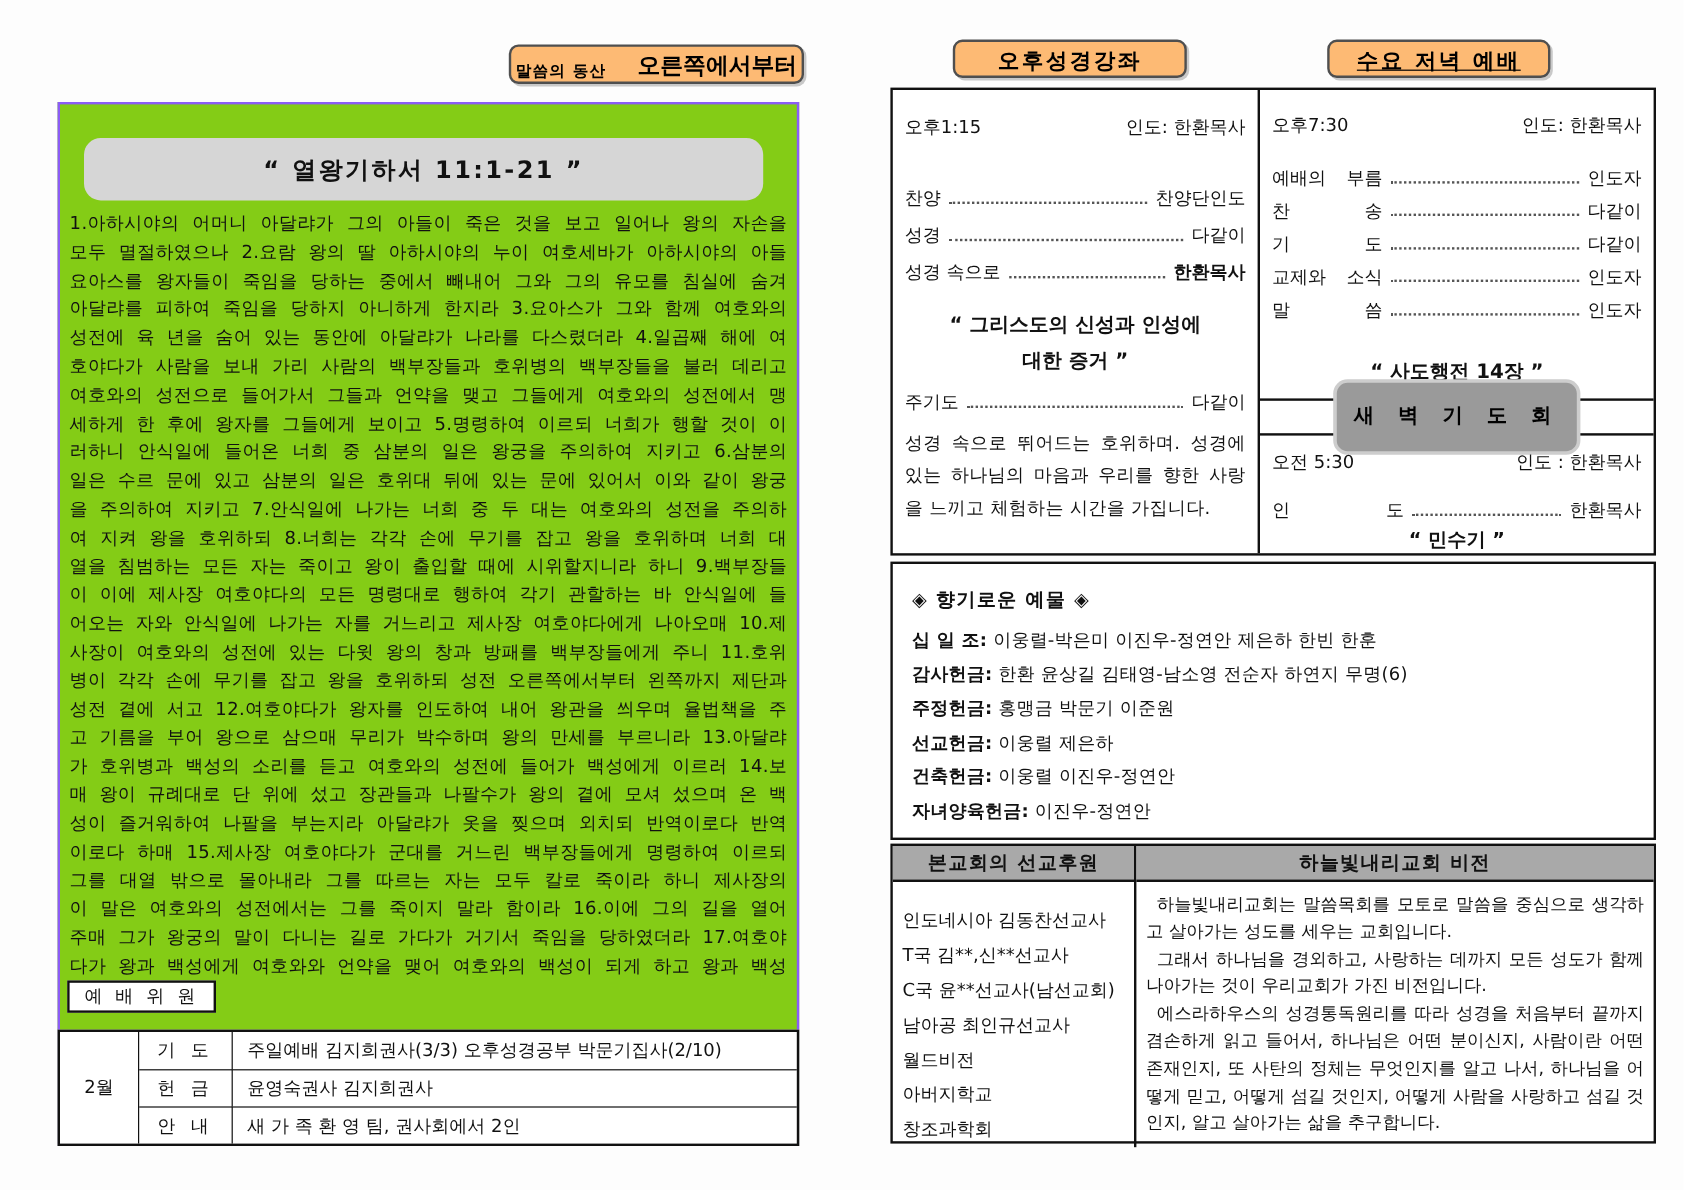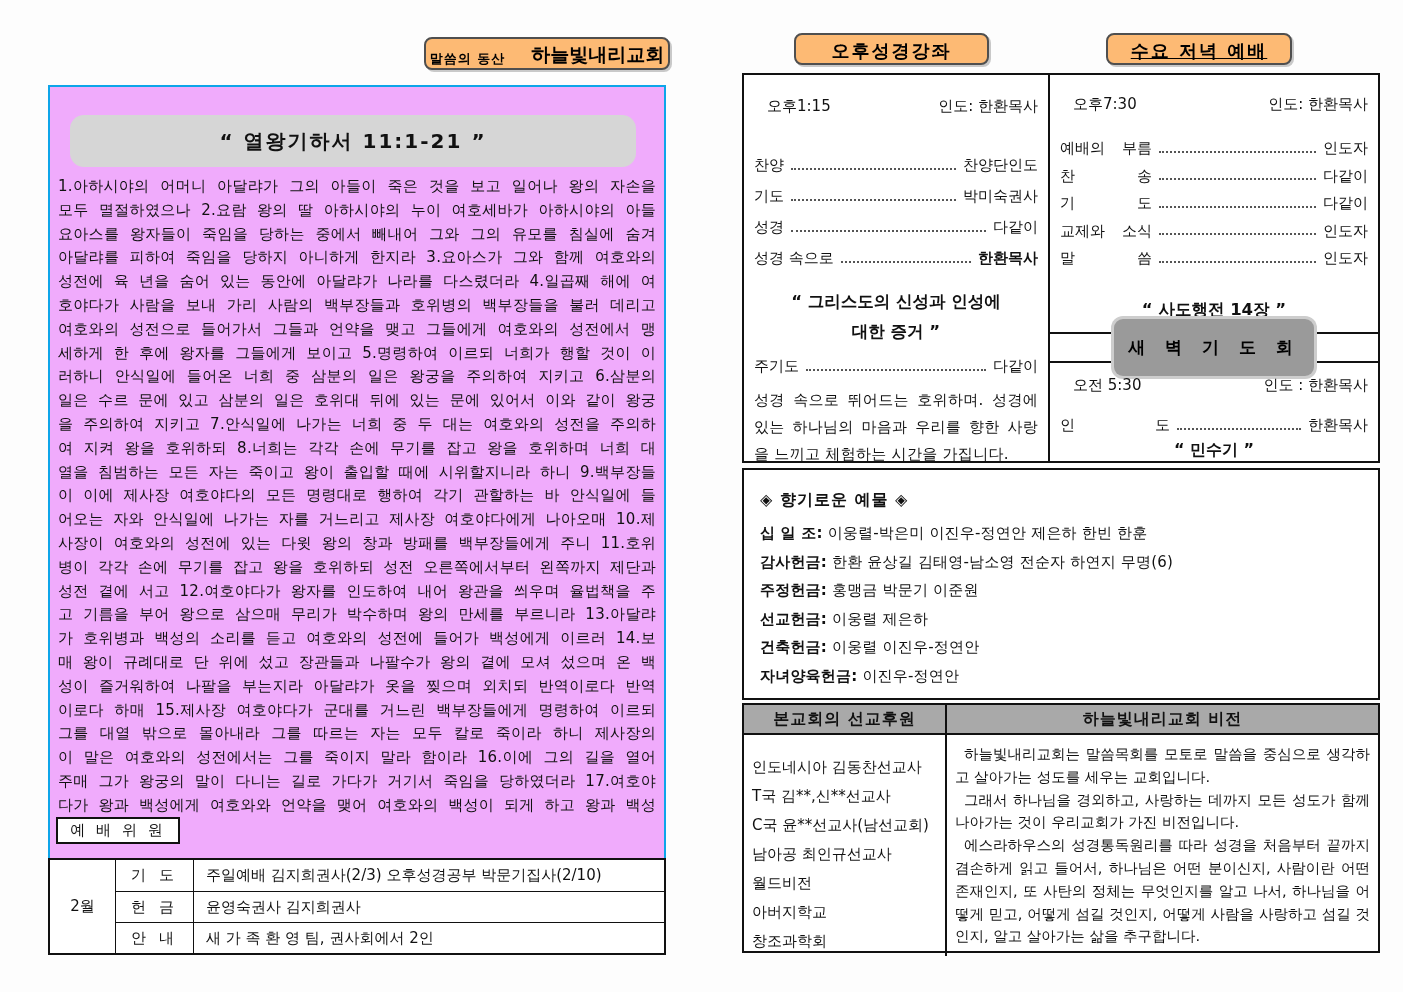--- a/index.html
+++ b/index.html
@@ -15,21 +15,21 @@
     box-shadow:2px 2px 0 #c9c9c9;box-sizing:border-box;color:#000;
   }
   .badge-left{left:424px;top:37px;width:246px;height:33px;}
   .badge-small{font-size:13px;font-weight:bold;letter-spacing:1px;}
   .badge-large{font-size:19px;font-weight:bold;}
   .badge-al{left:794px;top:33px;width:195px;height:32px;font-size:18px;font-weight:bold;letter-spacing:2px;}
   .badge-ww{left:1106px;top:33px;width:186px;height:32px;font-size:18px;font-weight:bold;letter-spacing:2px;text-decoration:underline;}
   
   .left-box{
     position:absolute;left:48px;top:85px;width:618px;height:870px;
-    border:2px solid #0ea5e9;box-sizing:border-box;background:#f0abfc;
+    border:2px solid #8b5cf6;box-sizing:border-box;background:#84cc16;
   }
   .title-bar{
     position:absolute;left:20px;top:28px;width:566px;height:52px;background:#d6d6d6;
     border-radius:14px;text-align:center;line-height:52px;font-size:20px;font-weight:600;
     letter-spacing:2px;box-sizing:border-box;
   }
   .scripture{
     position:absolute;left:8px;top:88px;width:598px;height:640px;
     font-size:15px;line-height:23.8px;text-align:justify;word-spacing:4px;letter-spacing:0.3px;
     overflow:hidden;
@@ -48,21 +48,21 @@
   .duty-label{display:flex;align-items:center;justify-content:center;border-right:1.5px solid #111;letter-spacing:4px;}
   .duty-value{display:flex;align-items:center;padding-left:12px;}
   .bt{border-top:1.5px solid #111;}
   
   .rt-table{
     position:absolute;left:742px;top:73px;width:638px;height:390px;border:2px solid #111;
     box-sizing:border-box;display:flex;background:#fff;font-size:15px;
   }
   .rt-left{width:306px;border-right:2px solid #111;box-sizing:border-box;padding:0 10px;position:relative;}
   .rt-right{flex:1;display:flex;flex-direction:column;box-sizing:border-box;}
-  .time-row{display:flex;justify-content:space-between;font-size:15px;margin-left:13px;}
+  .time-row{display:flex;justify-content:space-between;font-size:15px;}
   .leader-row{display:flex;align-items:center;font-size:15px;}
   .leader{flex:1;border-bottom:2px dotted #555;height:0;margin:6px 7px 0 7px;}
   .val-bold{font-weight:bold;}
   .al-time{margin-top:22px;}
   .al-items .leader-row{height:31px;}
   .al-items{margin-top:34px;}
   .sermon2{text-align:center;font-weight:bold;font-size:16.5px;line-height:30px;margin-top:13px;}
   .al-pray{margin-top:5px;height:29px;}
   .al-desc{margin-top:6px;font-size:15px;line-height:27px;text-align:justify;letter-spacing:0.3px;}
   .sec-a{height:262px;border-bottom:2px solid #111;box-sizing:border-box;padding:0 10px;}
@@ -104,31 +104,31 @@
   .mv-vision{box-sizing:border-box;padding:8px 8px 0;font-size:14.5px;line-height:22.8px;text-align:justify;}
   .mv-vision div{text-indent:9px;}
 </style>
 </head>
 <body>
 
 <div class="canvas">
 
   <div class="badge badge-left">
     <span class="badge-small">말씀의 동산</span>
-    <span class="badge-large">하늘빛내리교회</span>
+    <span class="badge-large">오른쪽에서부터</span>
   </div>
 
   <div class="left-box">
     <div class="title-bar">“ 열왕기하서 11:1-21 ”</div>
     <div class="scripture">1.아하시야의 어머니 아달랴가 그의 아들이 죽은 것을 보고 일어나 왕의 자손을 모두 멸절하였으나 2.요람 왕의 딸 아하시야의 누이 여호세바가 아하시야의 아들 요아스를 왕자들이 죽임을 당하는 중에서 빼내어 그와 그의 유모를 침실에 숨겨 아달랴를 피하여 죽임을 당하지 아니하게 한지라 3.요아스가 그와 함께 여호와의 성전에 육 년을 숨어 있는 동안에 아달랴가 나라를 다스렸더라 4.일곱째 해에 여호야다가 사람을 보내 가리 사람의 백부장들과 호위병의 백부장들을 불러 데리고 여호와의 성전으로 들어가서 그들과 언약을 맺고 그들에게 여호와의 성전에서 맹세하게 한 후에 왕자를 그들에게 보이고 5.명령하여 이르되 너희가 행할 것이 이러하니 안식일에 들어온 너희 중 삼분의 일은 왕궁을 주의하여 지키고 6.삼분의 일은 수르 문에 있고 삼분의 일은 호위대 뒤에 있는 문에 있어서 이와 같이 왕궁을 주의하여 지키고 7.안식일에 나가는 너희 중 두 대는 여호와의 성전을 주의하여 지켜 왕을 호위하되 8.너희는 각각 손에 무기를 잡고 왕을 호위하며 너희 대열을 침범하는 모든 자는 죽이고 왕이 출입할 때에 시위할지니라 하니 9.백부장들이 이에 제사장 여호야다의 모든 명령대로 행하여 각기 관할하는 바 안식일에 들어오는 자와 안식일에 나가는 자를 거느리고 제사장 여호야다에게 나아오매 10.제사장이 여호와의 성전에 있는 다윗 왕의 창과 방패를 백부장들에게 주니 11.호위병이 각각 손에 무기를 잡고 왕을 호위하되 성전 오른쪽에서부터 왼쪽까지 제단과 성전 곁에 서고 12.여호야다가 왕자를 인도하여 내어 왕관을 씌우며 율법책을 주고 기름을 부어 왕으로 삼으매 무리가 박수하며 왕의 만세를 부르니라 13.아달랴가 호위병과 백성의 소리를 듣고 여호와의 성전에 들어가 백성에게 이르러 14.보매 왕이 규례대로 단 위에 섰고 장관들과 나팔수가 왕의 곁에 모셔 섰으며 온 백성이 즐거워하여 나팔을 부는지라 아달랴가 옷을 찢으며 외치되 반역이로다 반역이로다 하매 15.제사장 여호야다가 군대를 거느린 백부장들에게 명령하여 이르되 그를 대열 밖으로 몰아내라 그를 따르는 자는 모두 칼로 죽이라 하니 제사장의 이 말은 여호와의 성전에서는 그를 죽이지 말라 함이라 16.이에 그의 길을 열어 주매 그가 왕궁의 말이 다니는 길로 가다가 거기서 죽임을 당하였더라 17.여호야다가 왕과 백성에게 여호와와 언약을 맺어 여호와의 백성이 되게 하고 왕과 백성 사이에도 언약을 세우게 하매</div>
     <div class="committee">예 배 위 원</div>
     <div class="duty-table">
       <div class="duty-month">2월</div>
       <div class="duty-label">기 도</div>
-      <div class="duty-value">주일예배 김지희권사(2/3) 오후성경공부 박문기집사(2/10)</div>
+      <div class="duty-value">주일예배 김지희권사(3/3) 오후성경공부 박문기집사(2/10)</div>
       <div class="duty-label bt">헌 금</div>
       <div class="duty-value bt">윤영숙권사 김지희권사</div>
       <div class="duty-label bt">안 내</div>
       <div class="duty-value bt">새 가 족 환 영 팀, 권사회에서 2인</div>
     </div>
   </div>
 
   <div class="badge badge-al">오후성경강좌</div>
   <div class="badge badge-ww">수요 저녁 예배</div>
 
@@ -137,25 +137,20 @@
     <div class="rt-left">
       <div class="time-row al-time">
         <span>오후1:15</span>
         <span>인도: 한환목사</span>
       </div>
       <div class="al-items">
         <div class="leader-row">
           <span>찬양</span>
           <span class="leader"></span>
           <span>찬양단인도</span>
-        </div>
-        <div class="leader-row">
-          <span>기도</span>
-          <span class="leader"></span>
-          <span>박미숙권사</span>
         </div>
         <div class="leader-row">
           <span>성경</span>
           <span class="leader"></span>
           <span>다같이</span>
         </div>
         <div class="leader-row">
           <span>성경 속으로</span>
           <span class="leader"></span>
           <span class="val-bold">한환목사</span>

